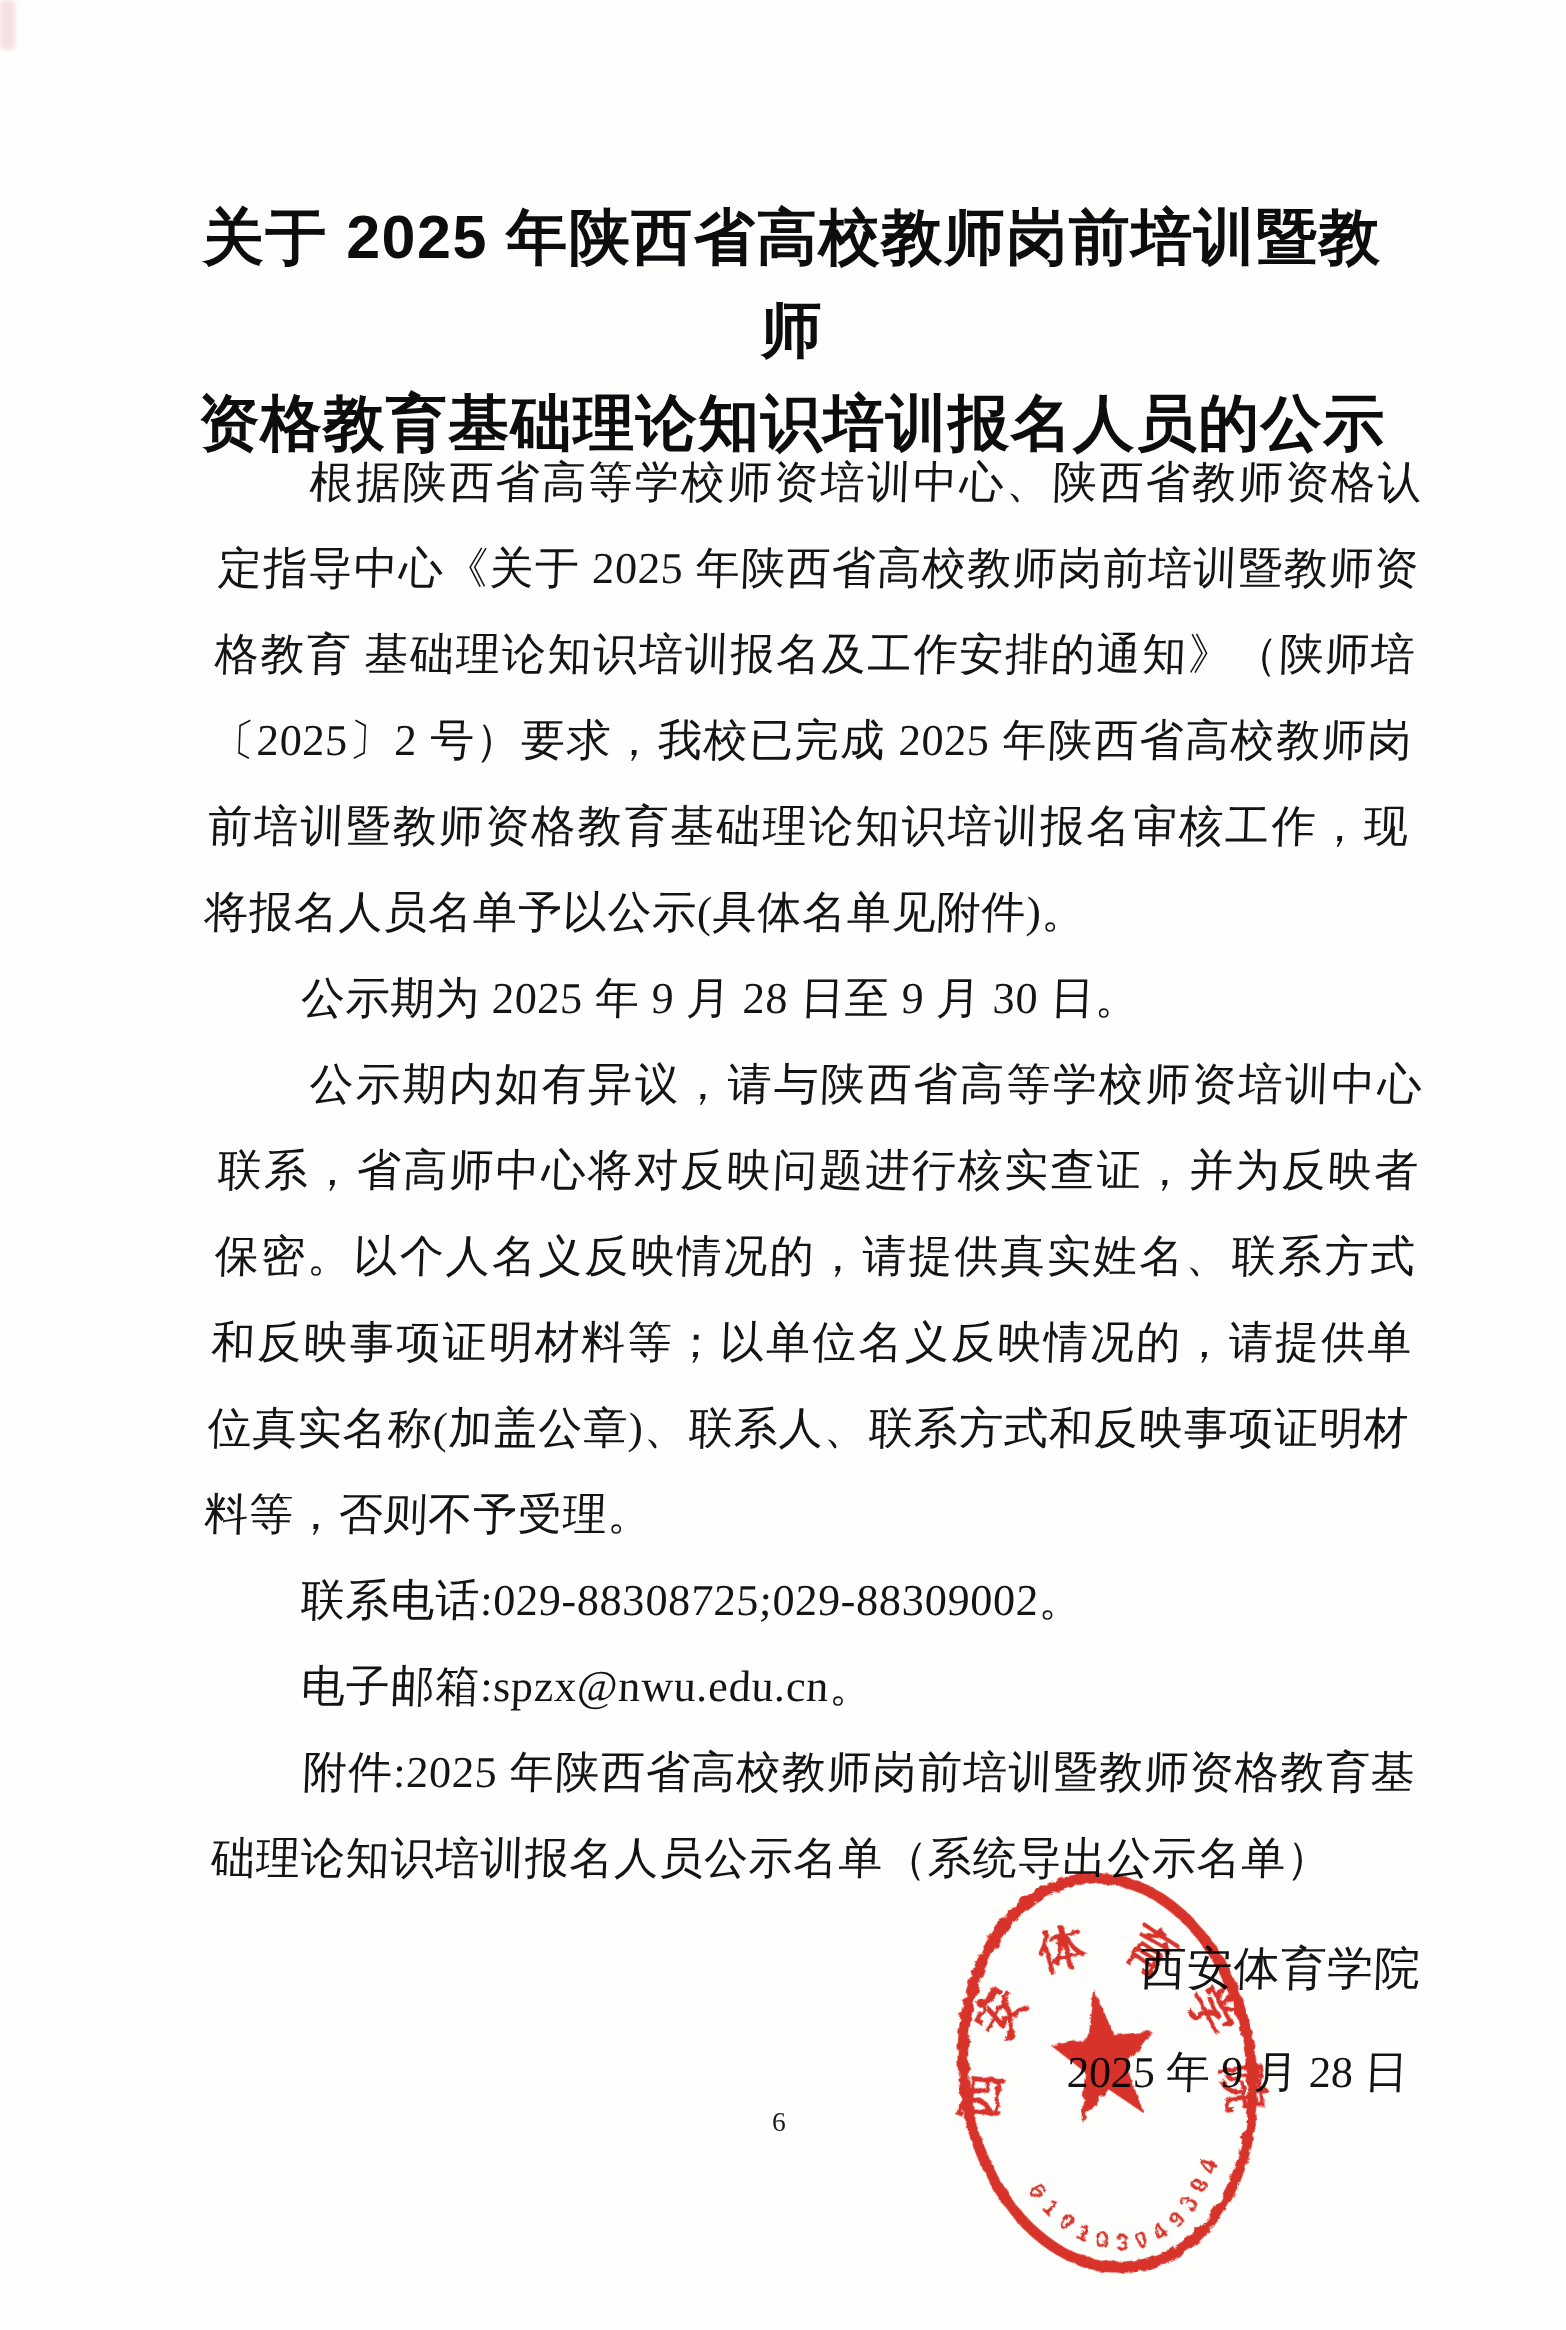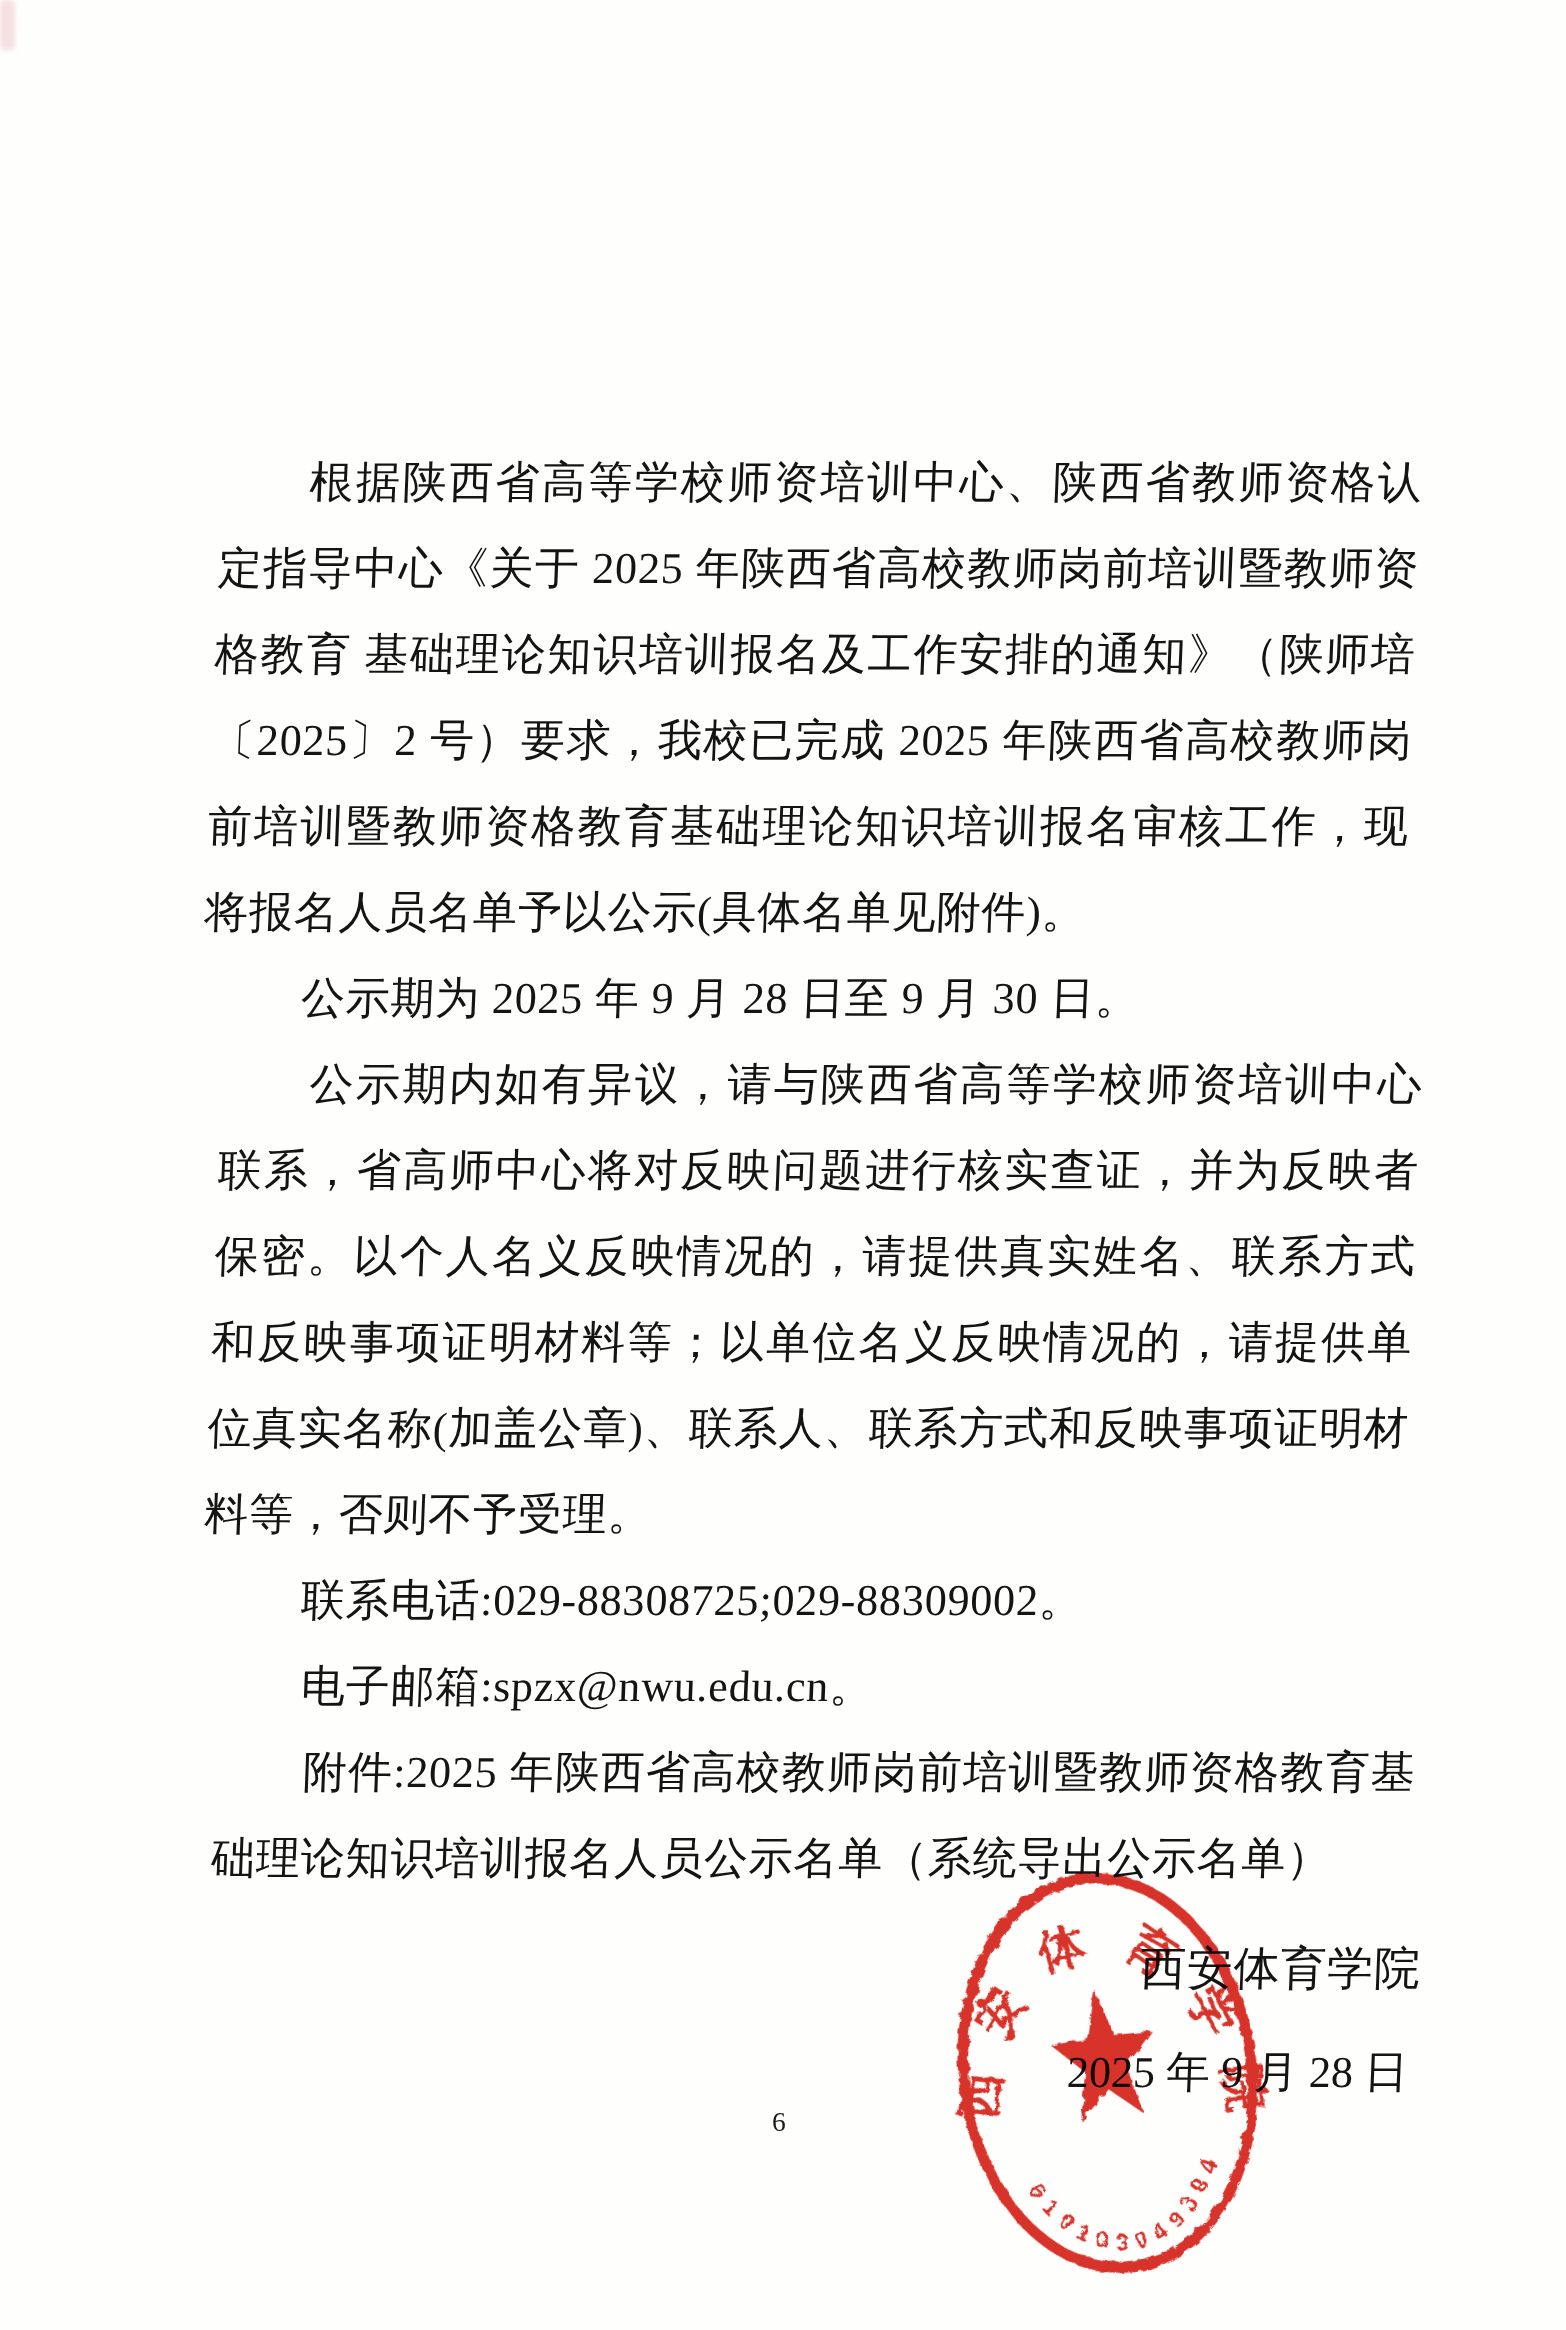--- a/index.html
+++ b/index.html
@@ -72,20 +72,24 @@
     opacity: 0.94;
   }
 </style>
 </head>
 <body>
 
 <div class="page">
 
   <div class="smudge"></div>
 
+  <div class="title-block">
+    <div>关于 2025 年陕西省高校教师岗前培训暨教师</div>
+    <div>资格教育基础理论知识培训报名人员的公示</div>
+  </div>
 
   <div class="body-block">
     <p>根据陕西省高等学校师资培训中心、陕西省教师资格认定指导中心《关于 2025 年陕西省高校教师岗前培训暨教师资格教育 基础理论知识培训报名及工作安排的通知》（陕师培〔2025〕2 号）要求，我校已完成 2025 年陕西省高校教师岗前培训暨教师资格教育基础理论知识培训报名审核工作，现将报名人员名单予以公示(具体名单见附件)。</p>
     <p>公示期为 2025 年 9 月 28 日至 9 月 30 日。</p>
     <p>公示期内如有异议，请与陕西省高等学校师资培训中心联系，省高师中心将对反映问题进行核实查证，并为反映者保密。以个人名义反映情况的，请提供真实姓名、联系方式和反映事项证明材料等；以单位名义反映情况的，请提供单位真实名称(加盖公章)、联系人、联系方式和反映事项证明材料等，否则不予受理。</p>
     <p>联系电话:029-88308725;029-88309002。</p>
     <p>电子邮箱:spzx@nwu.edu.cn。</p>
     <p>附件:2025 年陕西省高校教师岗前培训暨教师资格教育基础理论知识培训报名人员公示名单（系统导出公示名单）</p>
   </div>
 

